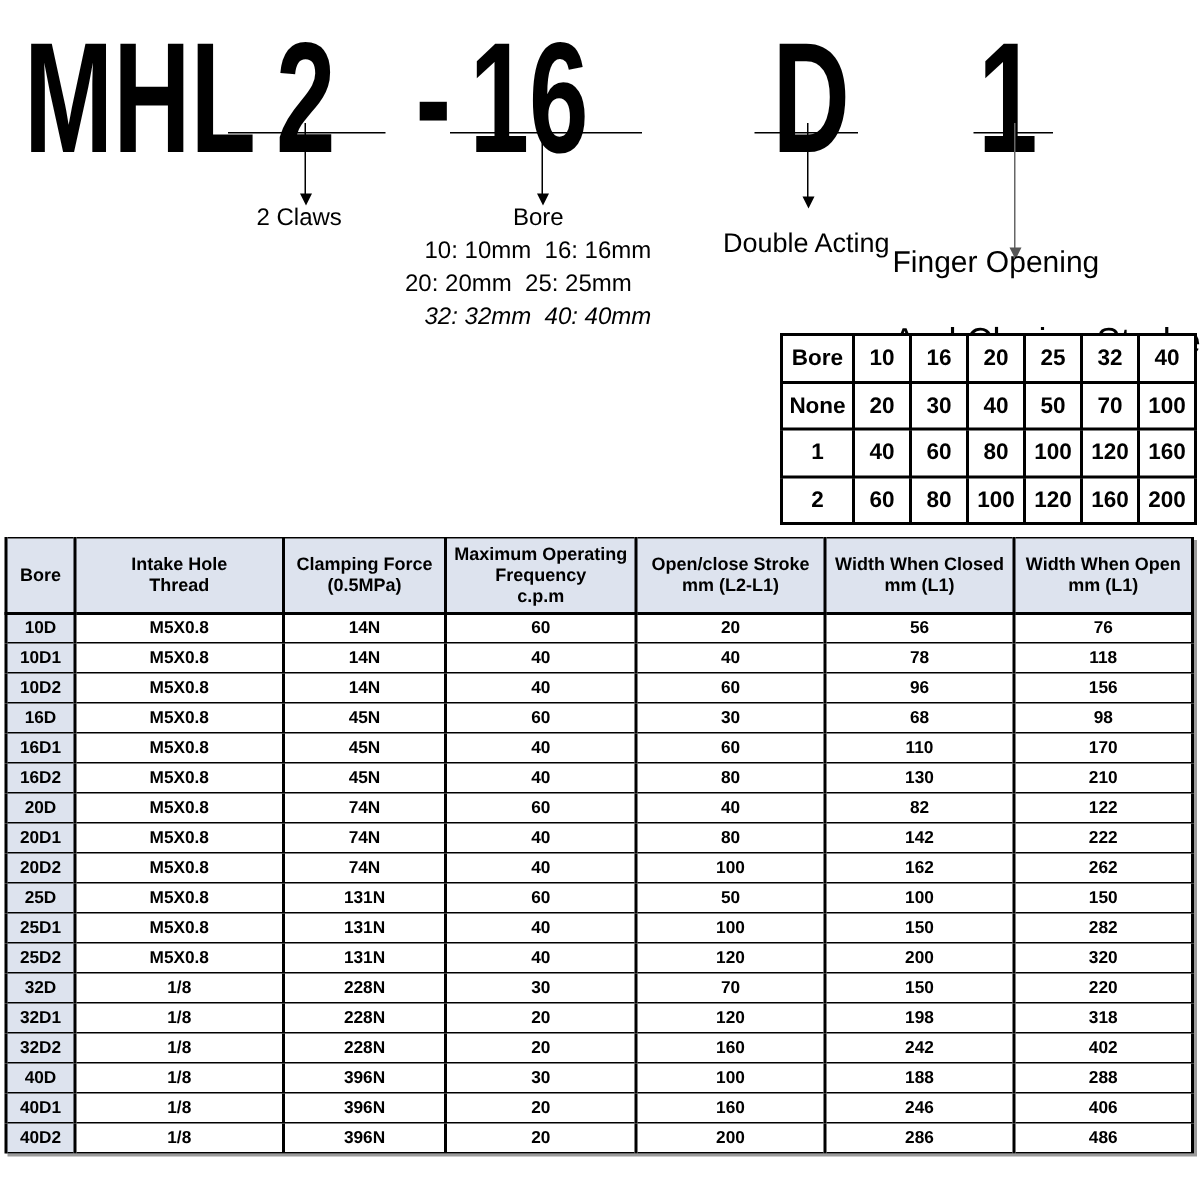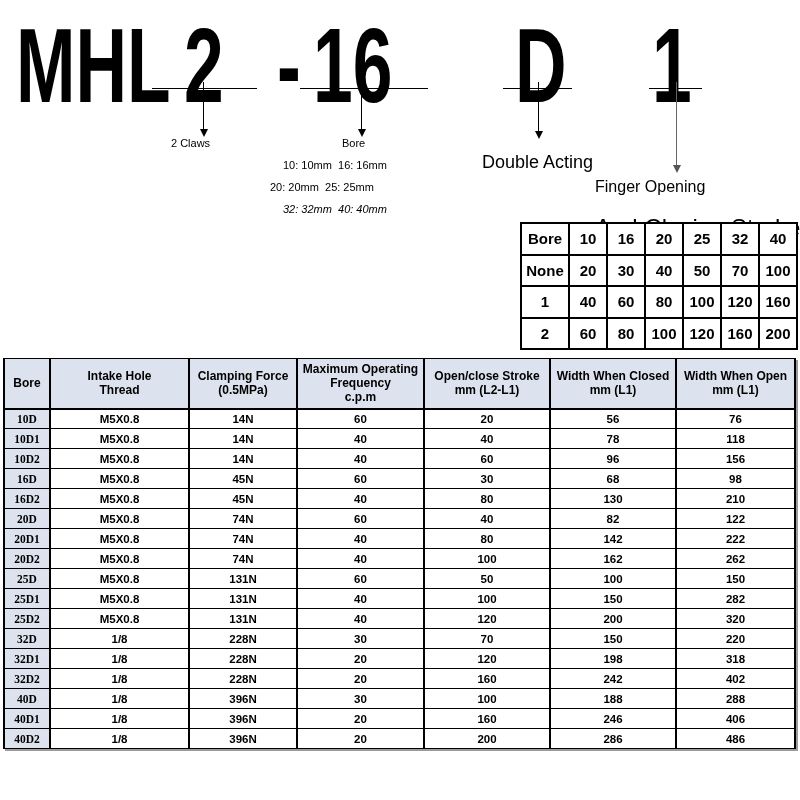--- a/index.html
+++ b/index.html
@@ -51,32 +51,32 @@
   .a-bore   { left: 361px; top: 82px; height: 48px; }
   .ah-bore  { left: 358px; top: 129px; }
   .a-acting { left: 538px; top: 82px; height: 50px; }
   .ah-acting{ left: 535px; top: 131px; }
   .a-stroke { left: 676px; top: 82px; height: 84px; background: #666; }
   .ah-stroke{ left: 673px; top: 165px; border-top-color: #555; }
 
   
   .callout {
     position: absolute;
-    font-size: 11px;
+    font-size: 16px;
     font-weight: normal;
     color: #000;
     white-space: pre;
   }
   .c-claws  { left: 171px; top: 137px; }
   .c-bore-title { left: 342px; top: 137px; }
   .c-bore-opt1 { left: 283px; top: 159px; }
   .c-bore-opt2 { left: 270px; top: 181px; }
   .c-bore-opt3 { left: 283px; top: 203px; font-style: italic; }
   .c-acting { left: 482px; top: 152px; font-size: 18px; }
-  .c-stroke1 { left: 595px; top: 178px; font-size: 16px; }
+  .c-stroke1 { left: 595px; top: 164px; font-size: 20px; }
   .c-stroke2 { left: 595px; top: 214px; font-size: 24px; }
 
   
   .stroke-table {
     position: absolute;
     left: 520px; top: 222px;
     border-collapse: collapse;
     table-layout: fixed;
     background: #fff;
   }
@@ -112,21 +112,21 @@
     line-height: 14px;
     white-space: pre-line;
     border-bottom-width: 2px;
     padding: 0 2px;
   }
   .spec-table td {
     height: 20px;
     font-size: 11.5px; font-weight: bold;
     line-height: 12px;
   }
-  .spec-table td.rowhead { background: var(--header-bg, #dde3ee); font-family: Liberation Serif, serif; }
+  .spec-table td.rowhead { background: var(--header-bg, #dde3ee); }
 </style>
 </head>
 <body>
 
 <div class="page">
 
   <span class="code-glyph g-series">MHL</span>
   <span class="code-glyph g-claws">2</span>
   <span class="code-glyph g-dash">-</span>
   <span class="code-glyph g-bore">16</span>
@@ -256,20 +256,29 @@
         <tr>
           <td class="rowhead">16D</td>
           <td>M5X0.8</td>
           <td>45N</td>
           <td>60</td>
           <td>30</td>
           <td>68</td>
           <td>98</td>
         </tr>
         <tr>
+          <td class="rowhead">16D1</td>
+          <td>M5X0.8</td>
+          <td>45N</td>
+          <td>40</td>
+          <td>60</td>
+          <td>110</td>
+          <td>170</td>
+        </tr>
+        <tr>
           <td class="rowhead">16D2</td>
           <td>M5X0.8</td>
           <td>45N</td>
           <td>40</td>
           <td>80</td>
           <td>130</td>
           <td>210</td>
         </tr>
         <tr>
           <td class="rowhead">20D</td>

